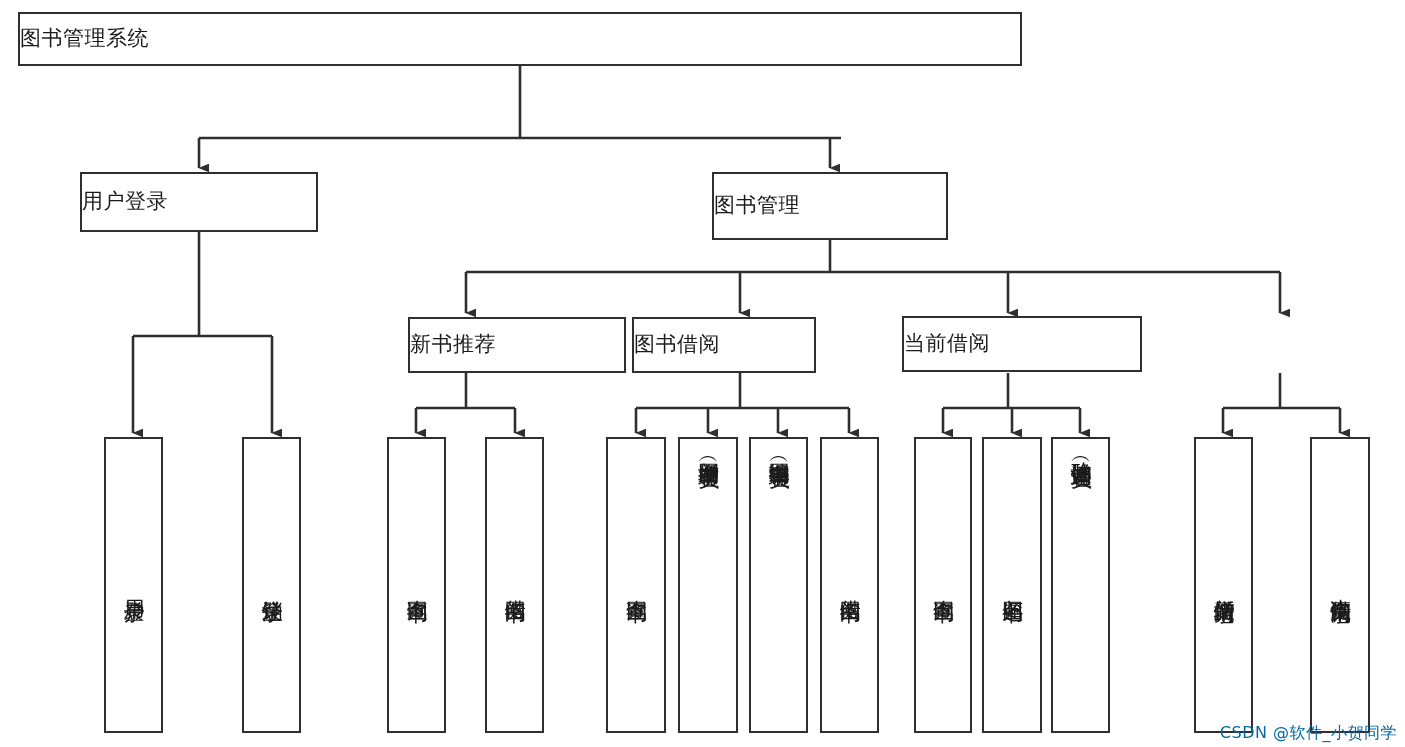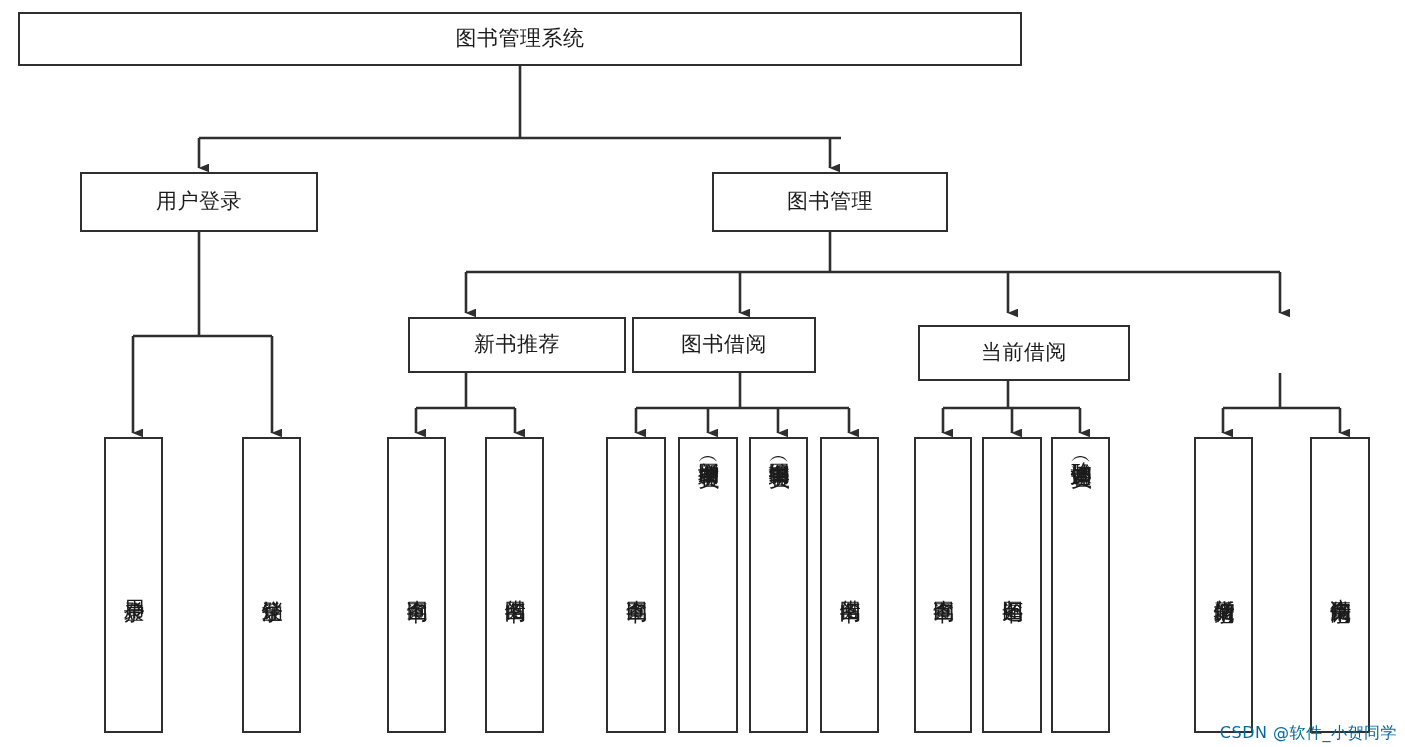--- a/index.html
+++ b/index.html
@@ -27,21 +27,20 @@
     height: 747px;
     pointer-events: none;
   }
   .node {
     position: absolute;
     box-sizing: border-box;
     background: #ffffff;
     border: 2px solid #2f2f2f;
     display: flex;
     align-items: center;
-    justify-content: center;
     color: #1b1b1b;
   }
   .node-h .label {
     font-size: 21px;
     line-height: 1.2;
     letter-spacing: 0.5px;
     white-space: nowrap;
   }
   .node-v {
     align-items: flex-start;
@@ -129,31 +128,31 @@
     </g>
   </svg>
 
   <div class="node node-h" style="left:18px; top:12px; width:1004px; height:54px;">
     <span class="label">图书管理系统</span>
   </div>
 
   <div class="node node-h" style="left:80px; top:172px; width:238px; height:60px;">
     <span class="label">用户登录</span>
   </div>
-  <div class="node node-h" style="left:712px; top:172px; width:236px; height:60px;">
+  <div class="node node-h" style="left:712px; top:172px; width:236px; height:68px;">
     <span class="label">图书管理</span>
   </div>
 
   <div class="node node-h" style="left:360px; top:317px; width:218px; height:56px;margin-left:48px;">
     <span class="label">新书推荐</span>
   </div>
   <div class="node node-h" style="left:632px; top:317px; width:184px; height:56px;">
     <span class="label">图书借阅</span>
   </div>
-  <div class="node node-h" style="left:902px; top:325px; width:212px; height:56px;margin-left:16px;">
+  <div class="node node-h" style="left:902px; top:316px; width:240px; height:56px;">
     <span class="label">当前借阅</span>
   </div>
 
   <div class="node node-v center" style="left:104px; top:437px; width:59px; height:296px;">
     <span class="label">用户登录</span>
   </div>
   <div class="node node-v center" style="left:242px; top:437px; width:59px; height:296px;">
     <span class="label">注销登录</span>
   </div>
   <div class="node node-v center" style="left:387px; top:437px; width:59px; height:296px;">

